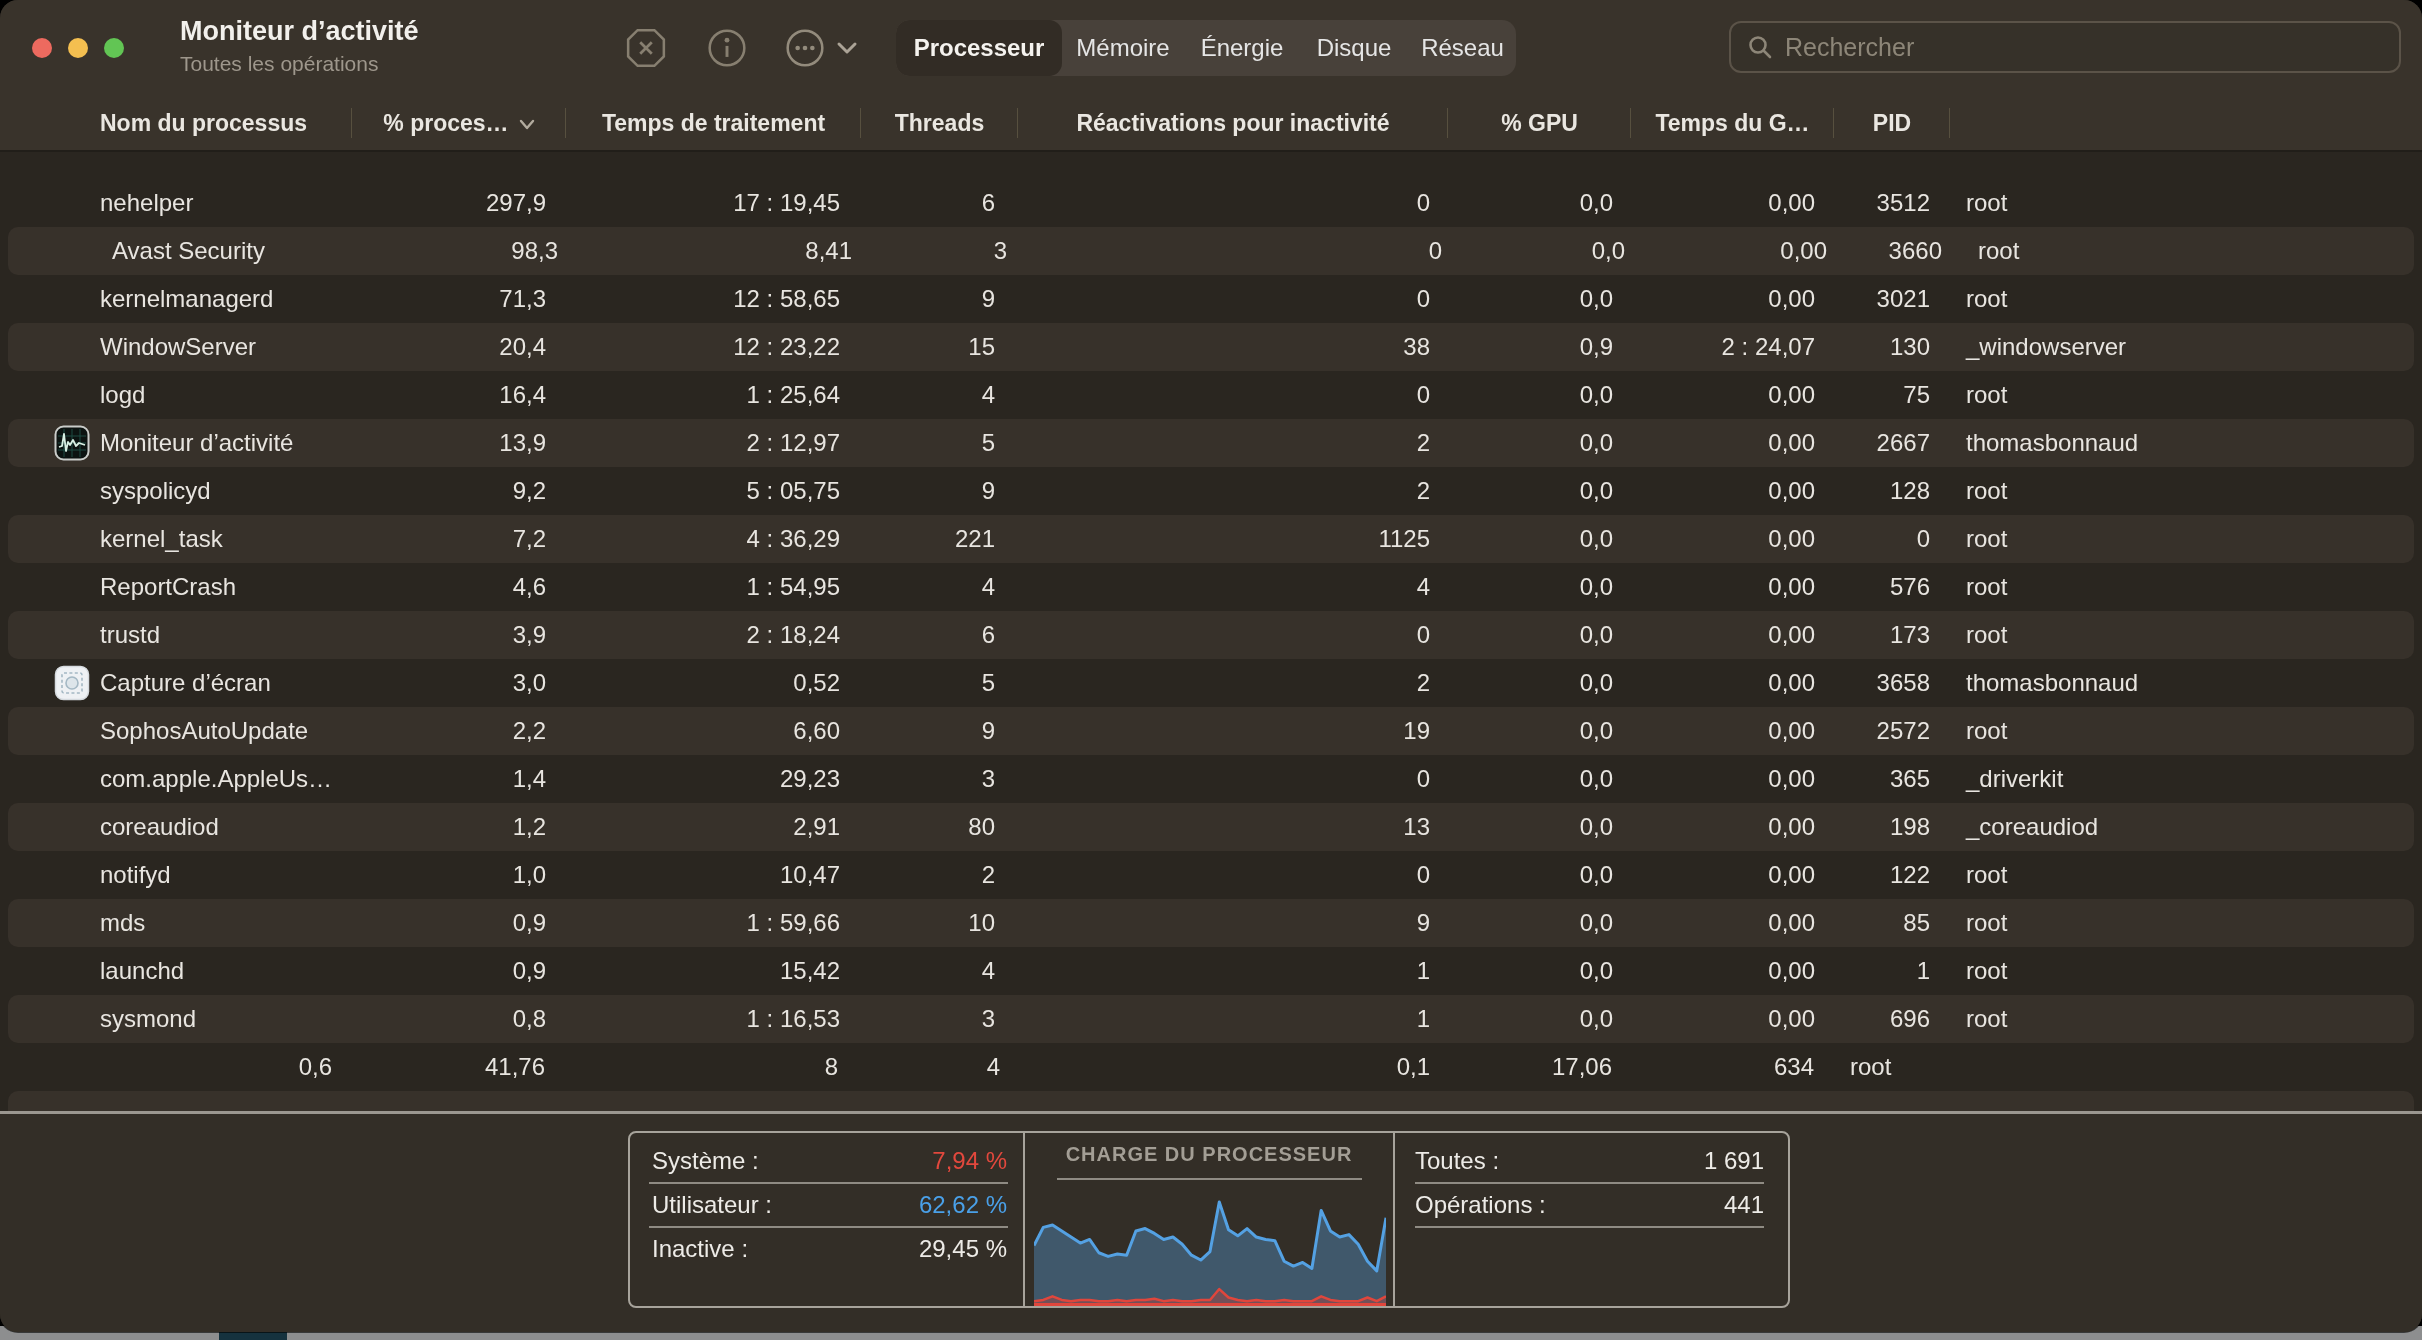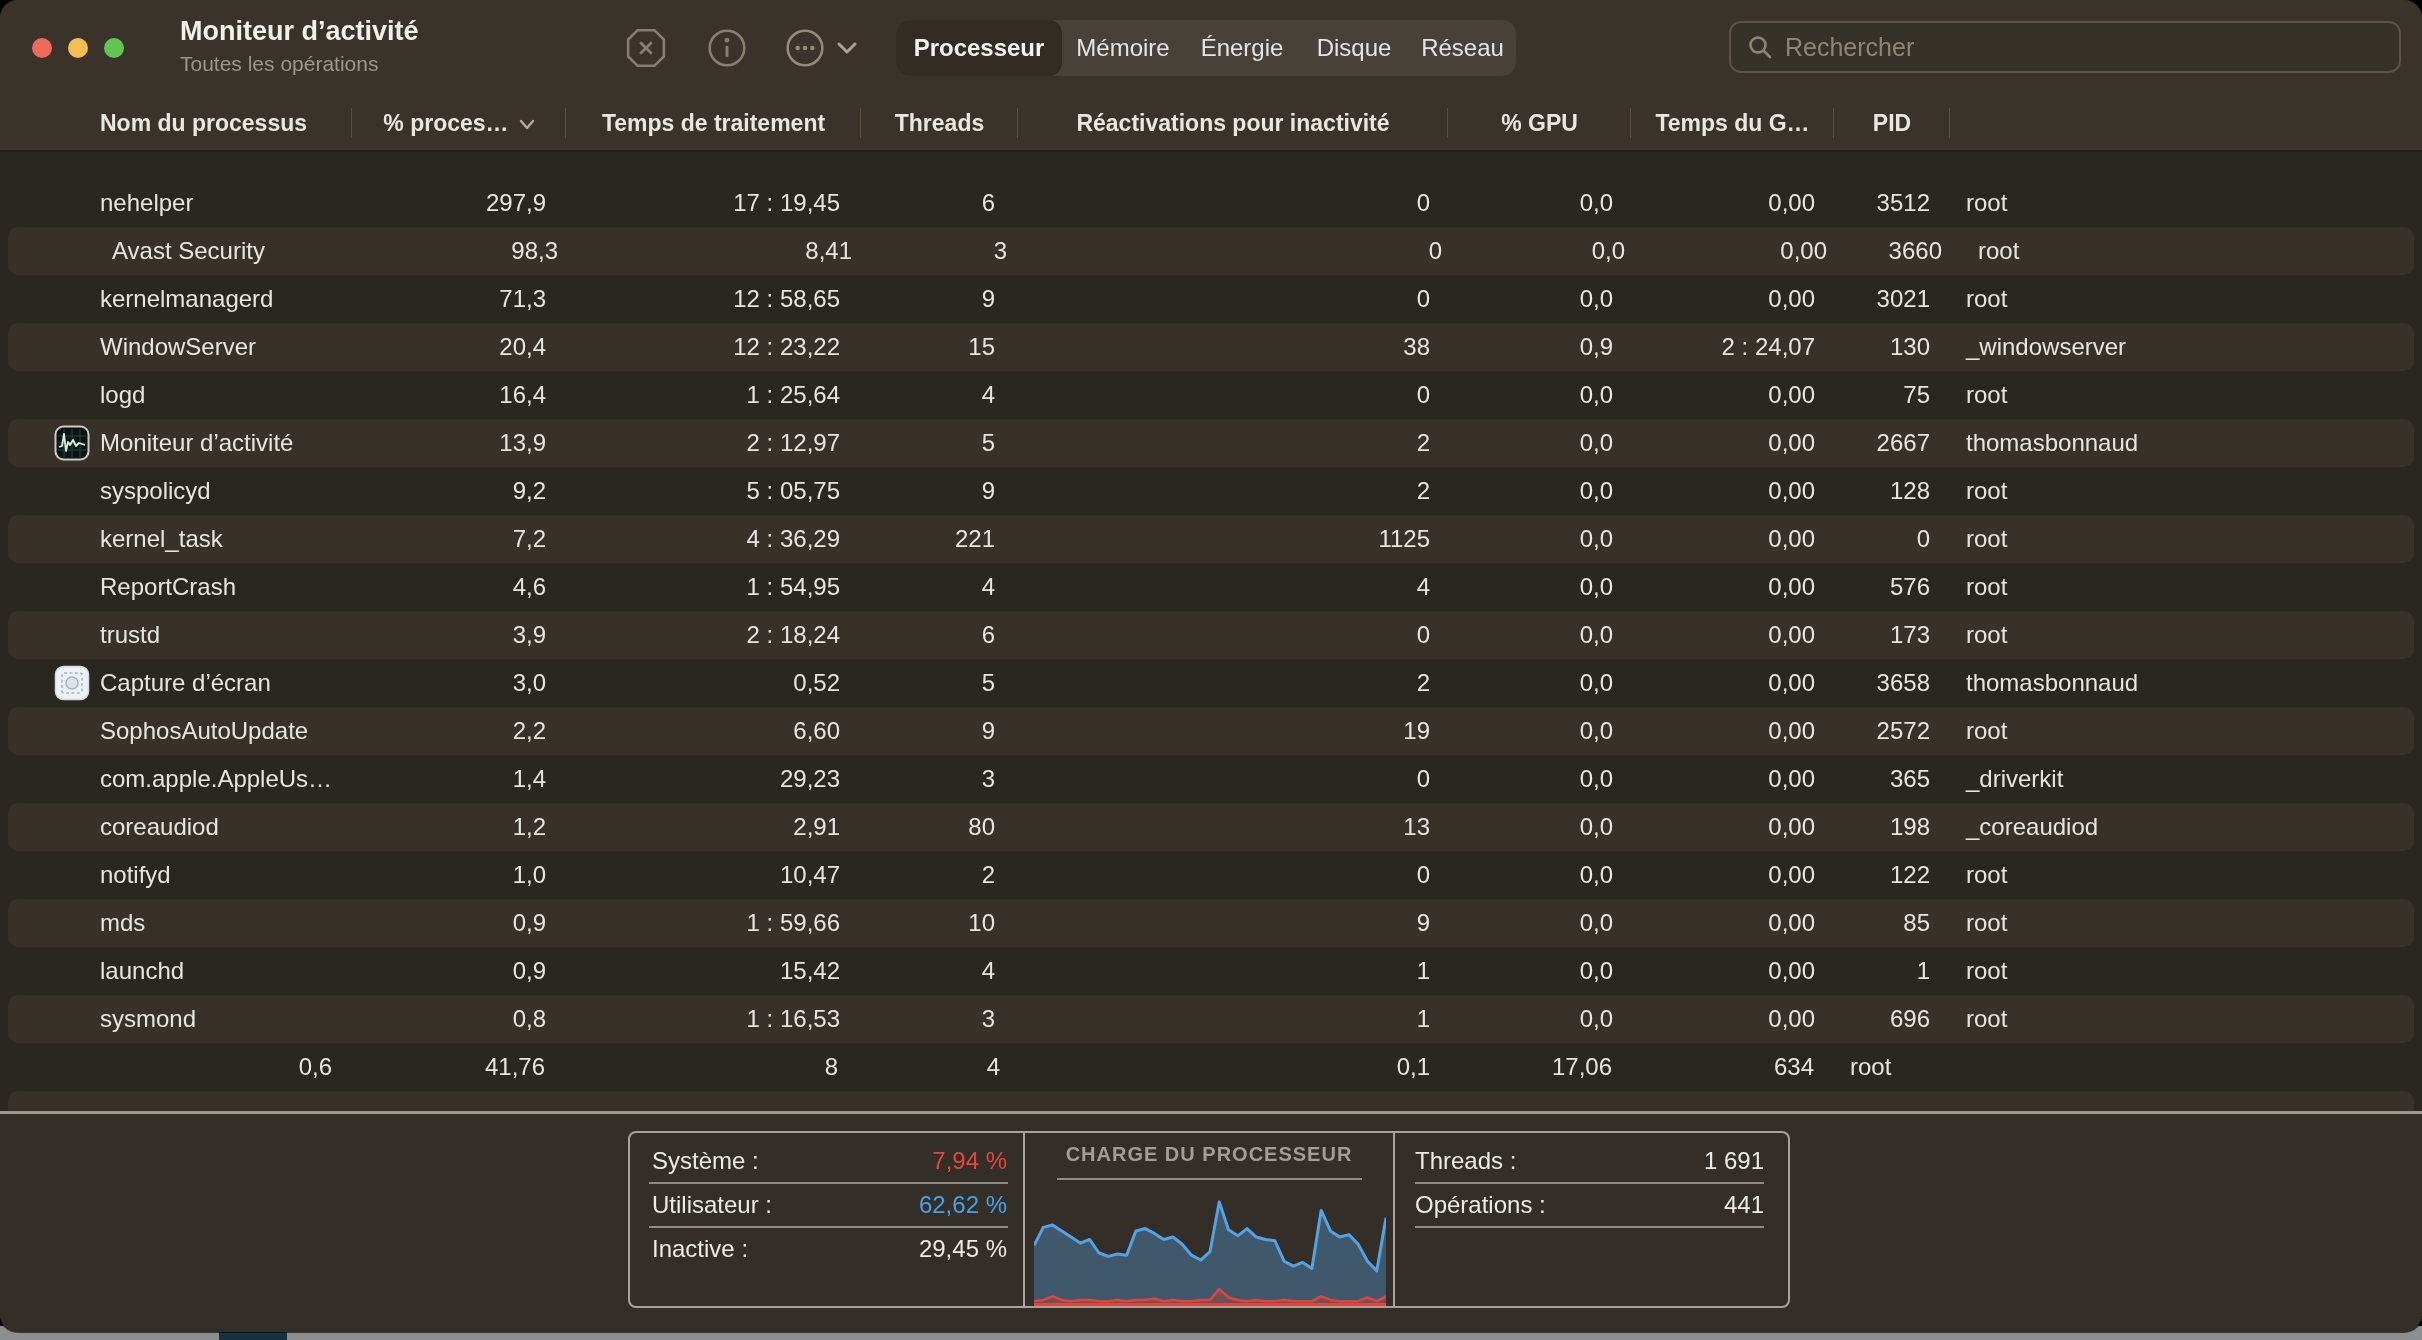--- a/index.html
+++ b/index.html
@@ -571,21 +571,21 @@
       <svg class="cpu-chart" viewBox="0 0 352 121" preserveAspectRatio="none">
           <polygon points="0,60.5 9.263157894736842,42.349999999999994 18.526315789473685,39.92999999999999 27.789473684210524,45.980000000000004 37.05263157894737,52.03 46.315789473684205,58.08 55.57894736842105,54.44999999999999 64.84210526315789,67.75999999999999 74.10526315789474,71.39 83.36842105263158,68.97 92.63157894736841,70.18 101.89473684210526,45.980000000000004 111.1578947368421,43.56 120.42105263157895,48.400000000000006 129.68421052631578,54.44999999999999 138.94736842105263,52.03 148.21052631578948,59.29 157.47368421052633,70.18 166.73684210526315,75.02 176,66.55 185.26315789473682,16.939999999999998 194.5263157894737,44.769999999999996 203.78947368421052,50.82000000000001 213.05263157894737,43.56 222.3157894736842,52.03 231.57894736842107,54.44999999999999 240.8421052631579,55.66 250.10526315789474,76.23 259.36842105263156,81.07 268.63157894736844,77.44 277.89473684210526,83.49000000000001 287.1578947368421,25.409999999999997 296.42105263157896,45.980000000000004 305.6842105263158,52.03 314.94736842105266,49.61 324.2105263157895,59.29 333.4736842105263,76.23 342.7368421052632,85.91 352,32.67 352,121 0,121" fill="rgba(80,140,190,0.45)"></polygon>
           <polyline points="0,60.5 9.263157894736842,42.349999999999994 18.526315789473685,39.92999999999999 27.789473684210524,45.980000000000004 37.05263157894737,52.03 46.315789473684205,58.08 55.57894736842105,54.44999999999999 64.84210526315789,67.75999999999999 74.10526315789474,71.39 83.36842105263158,68.97 92.63157894736841,70.18 101.89473684210526,45.980000000000004 111.1578947368421,43.56 120.42105263157895,48.400000000000006 129.68421052631578,54.44999999999999 138.94736842105263,52.03 148.21052631578948,59.29 157.47368421052633,70.18 166.73684210526315,75.02 176,66.55 185.26315789473682,16.939999999999998 194.5263157894737,44.769999999999996 203.78947368421052,50.82000000000001 213.05263157894737,43.56 222.3157894736842,52.03 231.57894736842107,54.44999999999999 240.8421052631579,55.66 250.10526315789474,76.23 259.36842105263156,81.07 268.63157894736844,77.44 277.89473684210526,83.49000000000001 287.1578947368421,25.409999999999997 296.42105263157896,45.980000000000004 305.6842105263158,52.03 314.94736842105266,49.61 324.2105263157895,59.29 333.4736842105263,76.23 342.7368421052632,85.91 352,32.67" fill="none" stroke="#54a1e3" stroke-width="3" stroke-linejoin="round"></polyline>
           <polygon points="0,116.16 9.263157894736842,114.95 18.526315789473685,111.32 27.789473684210524,114.95 37.05263157894737,116.16 46.315789473684205,114.95 55.57894736842105,114.95 64.84210526315789,116.16 74.10526315789474,116.16 83.36842105263158,114.95 92.63157894736841,116.16 101.89473684210526,114.95 111.1578947368421,114.95 120.42105263157895,113.74 129.68421052631578,116.16 138.94736842105263,114.95 148.21052631578948,116.16 157.47368421052633,116.16 166.73684210526315,114.95 176,114.95 185.26315789473682,104.06 194.5263157894737,112.53 203.78947368421052,114.95 213.05263157894737,116.16 222.3157894736842,114.95 231.57894736842107,116.16 240.8421052631579,116.16 250.10526315789474,114.95 259.36842105263156,116.16 268.63157894736844,116.16 277.89473684210526,116.16 287.1578947368421,111.32 296.42105263157896,114.95 305.6842105263158,116.16 314.94736842105266,116.16 324.2105263157895,116.16 333.4736842105263,112.53 342.7368421052632,116.16 352,111.32 352,121 0,121" fill="rgba(190,70,60,0.40)"></polygon>
           <polyline points="0,116.16 9.263157894736842,114.95 18.526315789473685,111.32 27.789473684210524,114.95 37.05263157894737,116.16 46.315789473684205,114.95 55.57894736842105,114.95 64.84210526315789,116.16 74.10526315789474,116.16 83.36842105263158,114.95 92.63157894736841,116.16 101.89473684210526,114.95 111.1578947368421,114.95 120.42105263157895,113.74 129.68421052631578,116.16 138.94736842105263,114.95 148.21052631578948,116.16 157.47368421052633,116.16 166.73684210526315,114.95 176,114.95 185.26315789473682,104.06 194.5263157894737,112.53 203.78947368421052,114.95 213.05263157894737,116.16 222.3157894736842,114.95 231.57894736842107,116.16 240.8421052631579,116.16 250.10526315789474,114.95 259.36842105263156,116.16 268.63157894736844,116.16 277.89473684210526,116.16 287.1578947368421,111.32 296.42105263157896,114.95 305.6842105263158,116.16 314.94736842105266,116.16 324.2105263157895,116.16 333.4736842105263,112.53 342.7368421052632,116.16 352,111.32" fill="none" stroke="#e0463c" stroke-width="2.5" stroke-linejoin="round"></polyline>
           <rect x="0" y="118" width="352" height="3" fill="#e0463c"></rect>
         </svg>
 
       <div class="sec-right">
         <div class="stat-row" style="top:6px;">
-          <span class="stat-label">Threads :</span>
+          <span class="stat-label">Toutes :</span>
           <span class="stat-value">1 691</span>
         </div>
         <div class="u-line" style="left:785px; width:349px; top:49px;"></div>
         <div class="stat-row" style="top:50px;">
           <span class="stat-label">Opérations :</span>
           <span class="stat-value">441</span>
         </div>
         <div class="u-line" style="left:785px; width:349px; top:93px;"></div>
       </div>
     </div>

